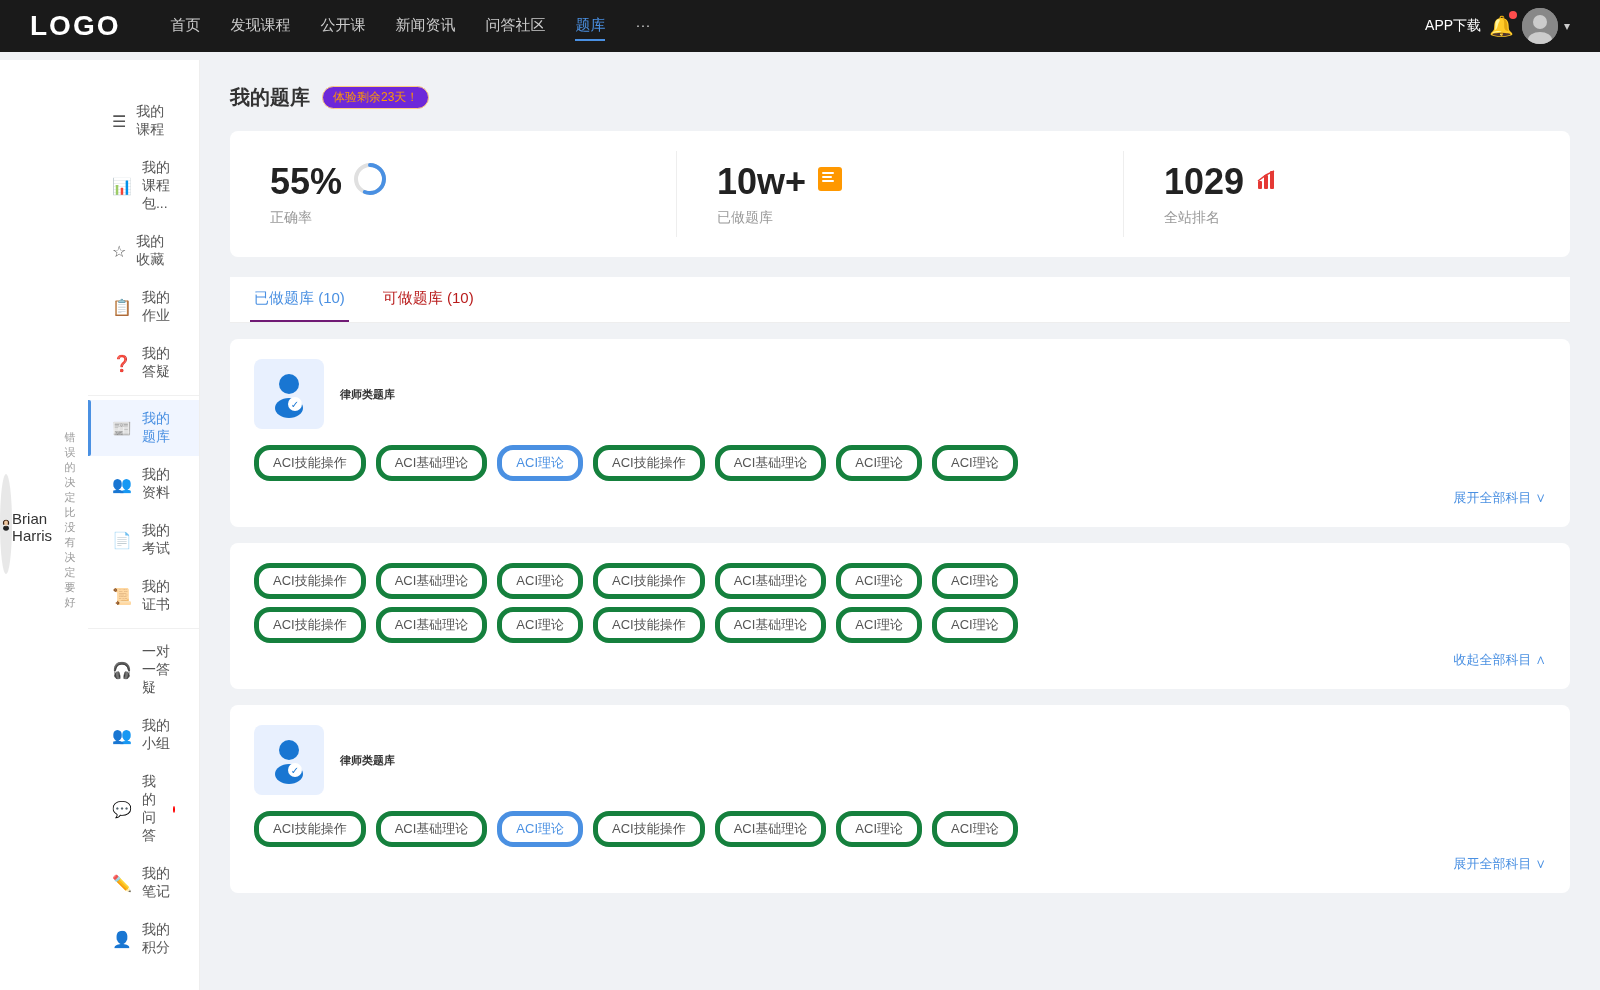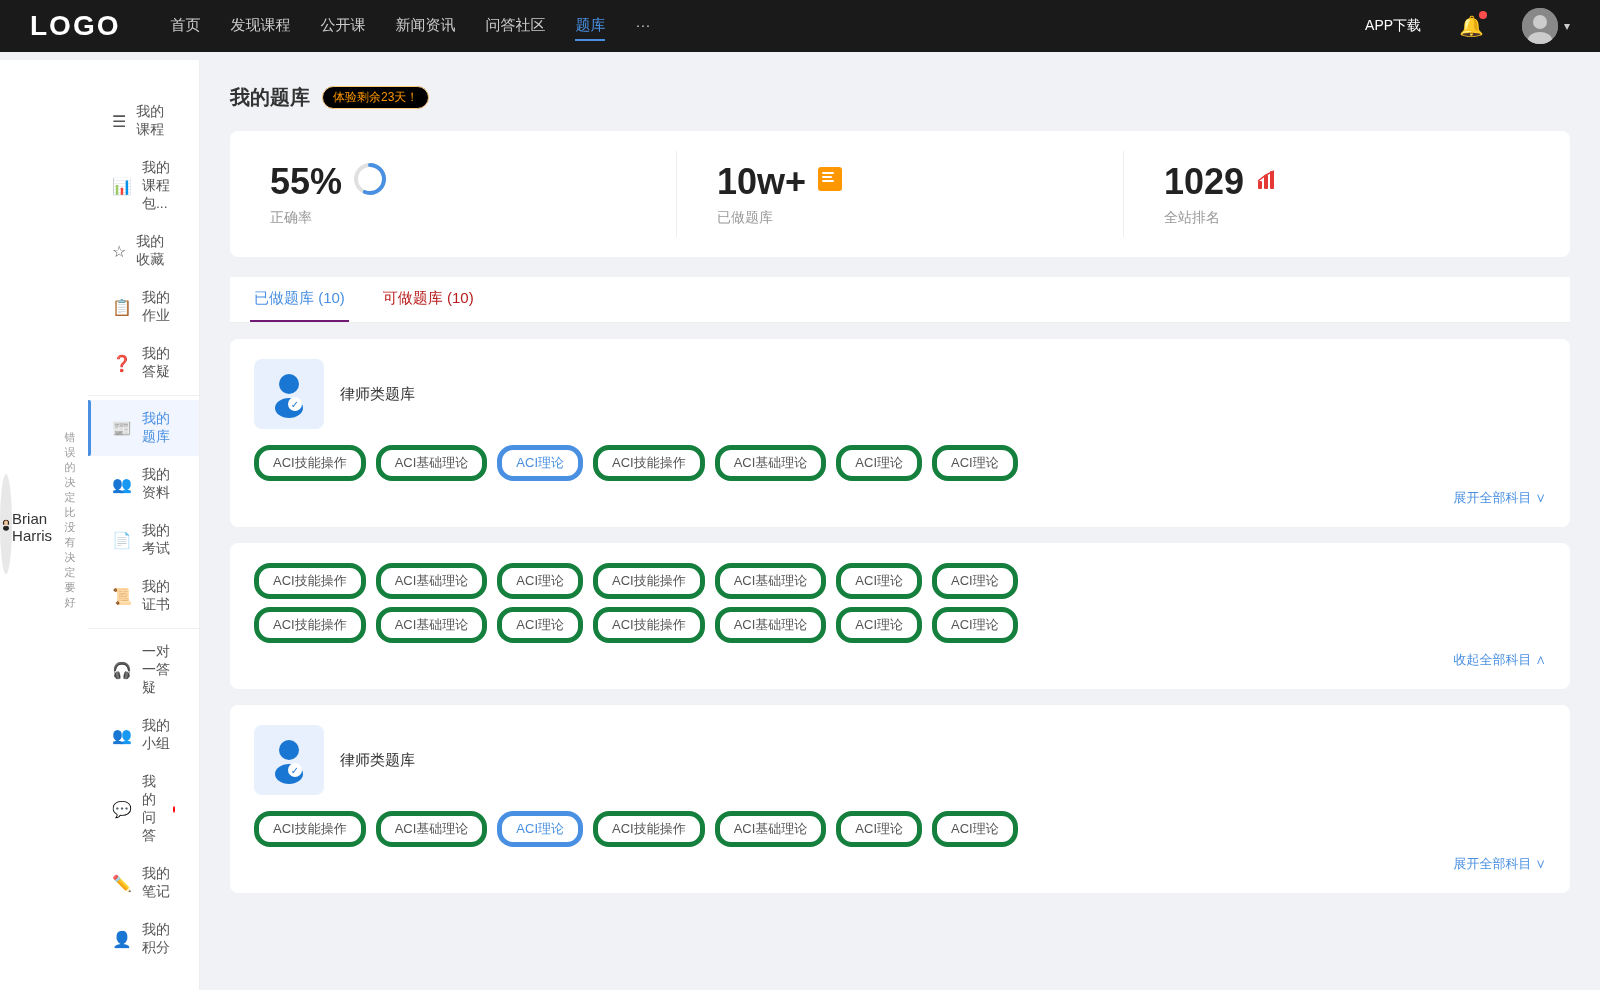--- a/index.html
+++ b/index.html
@@ -35,21 +35,21 @@
       padding: 4px 0;
       position: relative;
     }
     .nav-item.active {
       color: #4a90e2;
       border-bottom: 2px solid #4a90e2;
     }
     .navbar-right {
       display: flex;
       align-items: center;
-      gap: 38px;
+      gap: 8px;
       color: white;
     }
     .app-download { font-size: 14px; cursor: pointer; }
     .bell-icon { font-size: 20px; position: relative; cursor: pointer; }
     .bell-dot {
       position: absolute;
       top: -3px; right: -3px;
       width: 8px; height: 8px;
       background: #ff4d4d;
       border-radius: 50%;
@@ -166,21 +166,21 @@
       align-items: center;
       gap: 12px;
       margin-bottom: 20px;
     }
     .page-title {
       font-size: 20px;
       font-weight: 600;
       color: #333;
     }
     .trial-badge {
-      background: #000000;
+      background: #6d28d9;
       color: #ff9800;
       border: 1px solid #ffcc80;
       border-radius: 12px;
       font-size: 12px;
       padding: 2px 10px;
     }
 
     
     .stats-row {
       display: flex;
@@ -255,22 +255,22 @@
     .qbank-icon {
       width: 70px; height: 70px;
       background: #e8f0fe;
       border-radius: 8px;
       display: flex;
       align-items: center;
       justify-content: center;
       flex-shrink: 0;
     }
     .qbank-title {
-      font-size: 15px;
-      font-weight: 400;
+      font-size: 11px;
+      font-weight: 700;
       color: #333;
     }
     .tags-row {
       display: flex;
       flex-wrap: wrap;
       gap: 10px;
       margin-bottom: 8px;
     }
     .tag {
       border: 5px solid #15803d;

